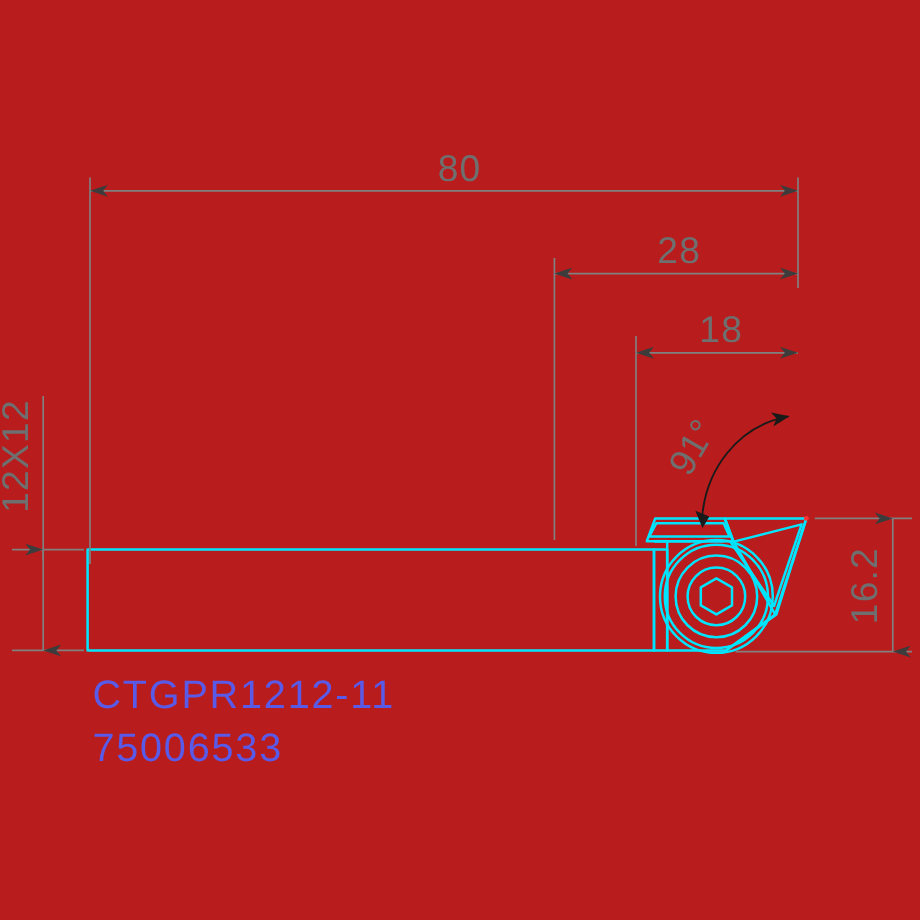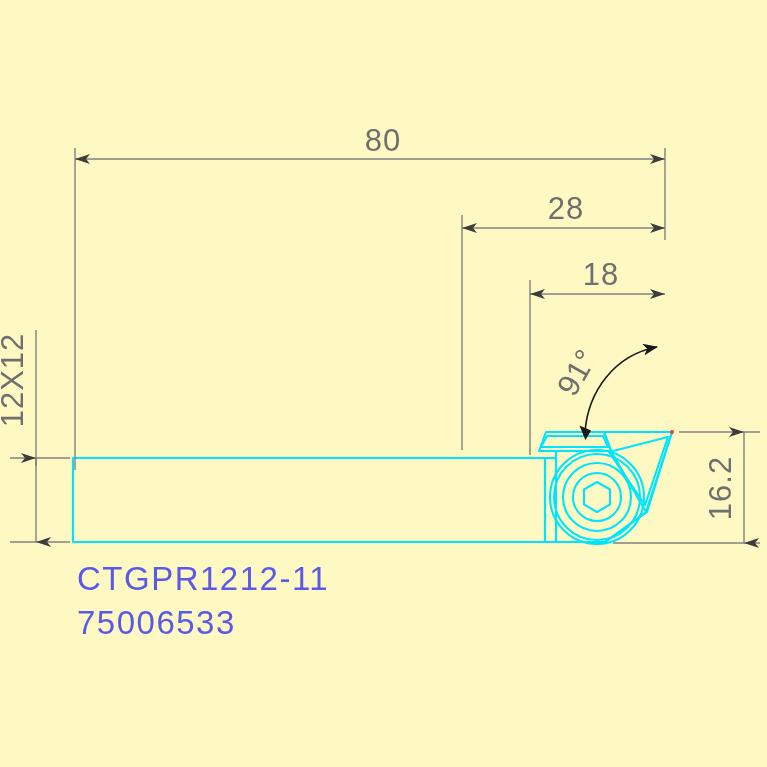--- a/index.html
+++ b/index.html
@@ -8,21 +8,21 @@
     padding: 0;
     background: #ffffff;
   }
   body {
     font-family: "Liberation Sans", sans-serif;
   }
   #drawing-canvas {
     position: relative;
     width: 767px;
     height: 767px;
-    background: #fef9c3;
+    background: #b91c1c;
     overflow: hidden;
   }
   #cad-svg {
     position: absolute;
     top: 0;
     left: 0;
     width: 767px;
     height: 767px;
     display: block;
   }

